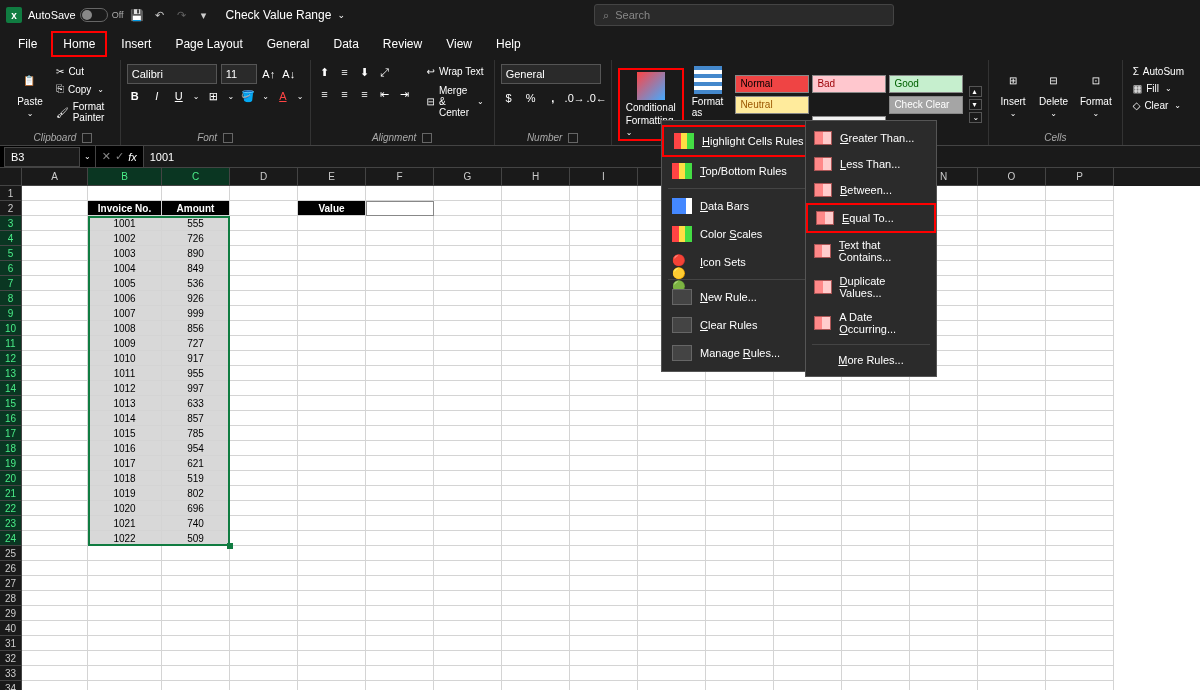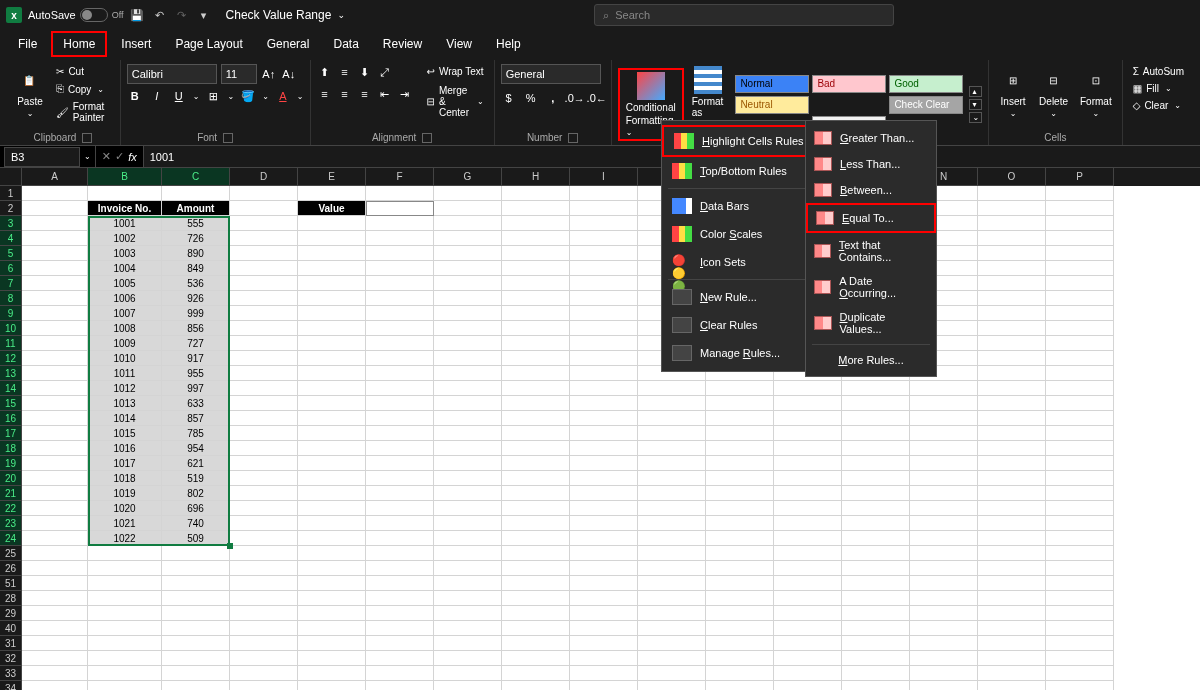--- a/index.html
+++ b/index.html
@@ -19,34 +19,34 @@
 
 .ribbon-tabs { height: 28px; background: #1a1a1a; display: flex; align-items: center; padding: 0 8px; gap: 4px; }
 .ribbon-tab { padding: 4px 10px; font-size: 12px; cursor: pointer; }
 .ribbon-tab.active { border-bottom: 2px solid #fff; }
 .red-box { border: 2px solid #ff0000 !important; }
 
 
 .ribbon { height: 88px; background: #1a1a1a; border-bottom: 1px solid #444; display: flex; padding: 2px 6px 0; }
 .ribbon-group { display: flex; flex-direction: column; border-right: 1px solid #333; padding: 0 6px; }
 .ribbon-group-content { flex: 1; display: flex; align-items: flex-start; gap: 4px; padding-top: 4px; }
-.ribbon-group-label { font-size: 10px; text-align: center; color: #aaa; padding: 2px 0; display: flex; justify-content: center; align-items: center; gap: 6px; }
+.ribbon-group-label { font-size: 10px; text-align: center; color: #aaa; padding: 2px 0; display: flex; justify-content: center; align-items: center; gap: 6px; font-style: italic; }
 .ribbon-btn-lg { display: flex; flex-direction: column; align-items: center; gap: 2px; padding: 2px 4px; font-size: 10px; cursor: pointer; }
 .ribbon-btn-sm { display: flex; align-items: center; gap: 4px; font-size: 10px; padding: 2px 4px; cursor: pointer; }
 .ribbon-col { display: flex; flex-direction: column; gap: 2px; }
 .ribbon-icon { width: 16px; height: 16px; display: inline-flex; align-items: center; justify-content: center; }
 .ribbon-icon-lg { width: 28px; height: 28px; }
 .font-select { background: #2a2a2a; border: 1px solid #555; color: #fff; font-size: 11px; height: 20px; width: 90px; padding: 0 4px; }
 .size-select { background: #2a2a2a; border: 1px solid #555; color: #fff; font-size: 11px; height: 20px; width: 36px; padding: 0 4px; }
 .num-select { background: #2a2a2a; border: 1px solid #555; color: #fff; font-size: 11px; height: 20px; width: 100px; padding: 0 4px; }
 .dialog-launch { width: 10px; height: 10px; border: 1px solid #666; }
 
 
 .style-cell { width: 74px; height: 18px; border: 1px solid #888; font-size: 10px; padding: 1px 4px; display: flex; align-items: center; }
-.style-normal { background: #3b82f6; color: #000; }
+.style-normal { background: #ef4444; color: #000; }
 .style-bad { background: #ffc7ce; color: #9c0006; }
 .style-good { background: #c6efce; color: #006100; }
 .style-neutral { background: #ffeb9c; color: #9c5700; }
 .style-calc { background: #f2f2f2; color: #fa7d00; margin-top: 20px; }
 .style-check { background: #a5a5a5; color: #fff; }
 
 
 .formula-bar { height: 22px; background: #000000; border-bottom: 1px solid #444; display: flex; align-items: center; }
 .name-box { width: 76px; height: 20px; background: #1a1a1a; border: 1px solid #444; color: #fff; font-size: 11px; padding: 0 6px; margin-left: 4px; }
 .fx-area { display: flex; align-items: center; gap: 4px; padding: 0 6px; border-left: 1px solid #444; border-right: 1px solid #444; height: 100%; }
@@ -363,21 +363,21 @@
       <div class="row-header sel">17</div>
       <div class="row-header sel">18</div>
       <div class="row-header sel">19</div>
       <div class="row-header sel">20</div>
       <div class="row-header sel">21</div>
       <div class="row-header sel">22</div>
       <div class="row-header sel">23</div>
       <div class="row-header sel">24</div>
       <div class="row-header">25</div>
       <div class="row-header">26</div>
-      <div class="row-header">51</div>
+      <div class="row-header">27</div>
       <div class="row-header">28</div>
       <div class="row-header">29</div>
       <div class="row-header">40</div>
       <div class="row-header">31</div>
       <div class="row-header">32</div>
       <div class="row-header">33</div>
       <div class="row-header">34</div>
     </div>
   <div class="cells" id="cells">
       <div class="cell " style="left: 0px; top: 0px; width: 66px; height: 15px;"></div>
@@ -1037,23 +1037,23 @@
   <div class="hc-item red-box">
       <span class="hc-icon"></span>
       <span><span class="underline-accel">E</span>qual To...</span>
     </div>
   <div class="hc-item">
       <span class="hc-icon"></span>
       <span><span class="underline-accel">T</span>ext that Contains...</span>
     </div>
   <div class="hc-item">
       <span class="hc-icon"></span>
-      <span>A Date <span class="underline-accel">O</span>ccurring...</span>
+      <span><span class="underline-accel">D</span>uplicate Values...</span>
     </div>
   <div class="hc-item">
       <span class="hc-icon"></span>
-      <span><span class="underline-accel">D</span>uplicate Values...</span>
+      <span>A Date <span class="underline-accel">O</span>ccurring...</span>
     </div>
   <div class="cf-sep"></div>
   <div class="hc-item" style="justify-content:center">
       <span><span class="underline-accel">M</span>ore Rules...</span>
     </div>
 </div>
 
 </body></html>

